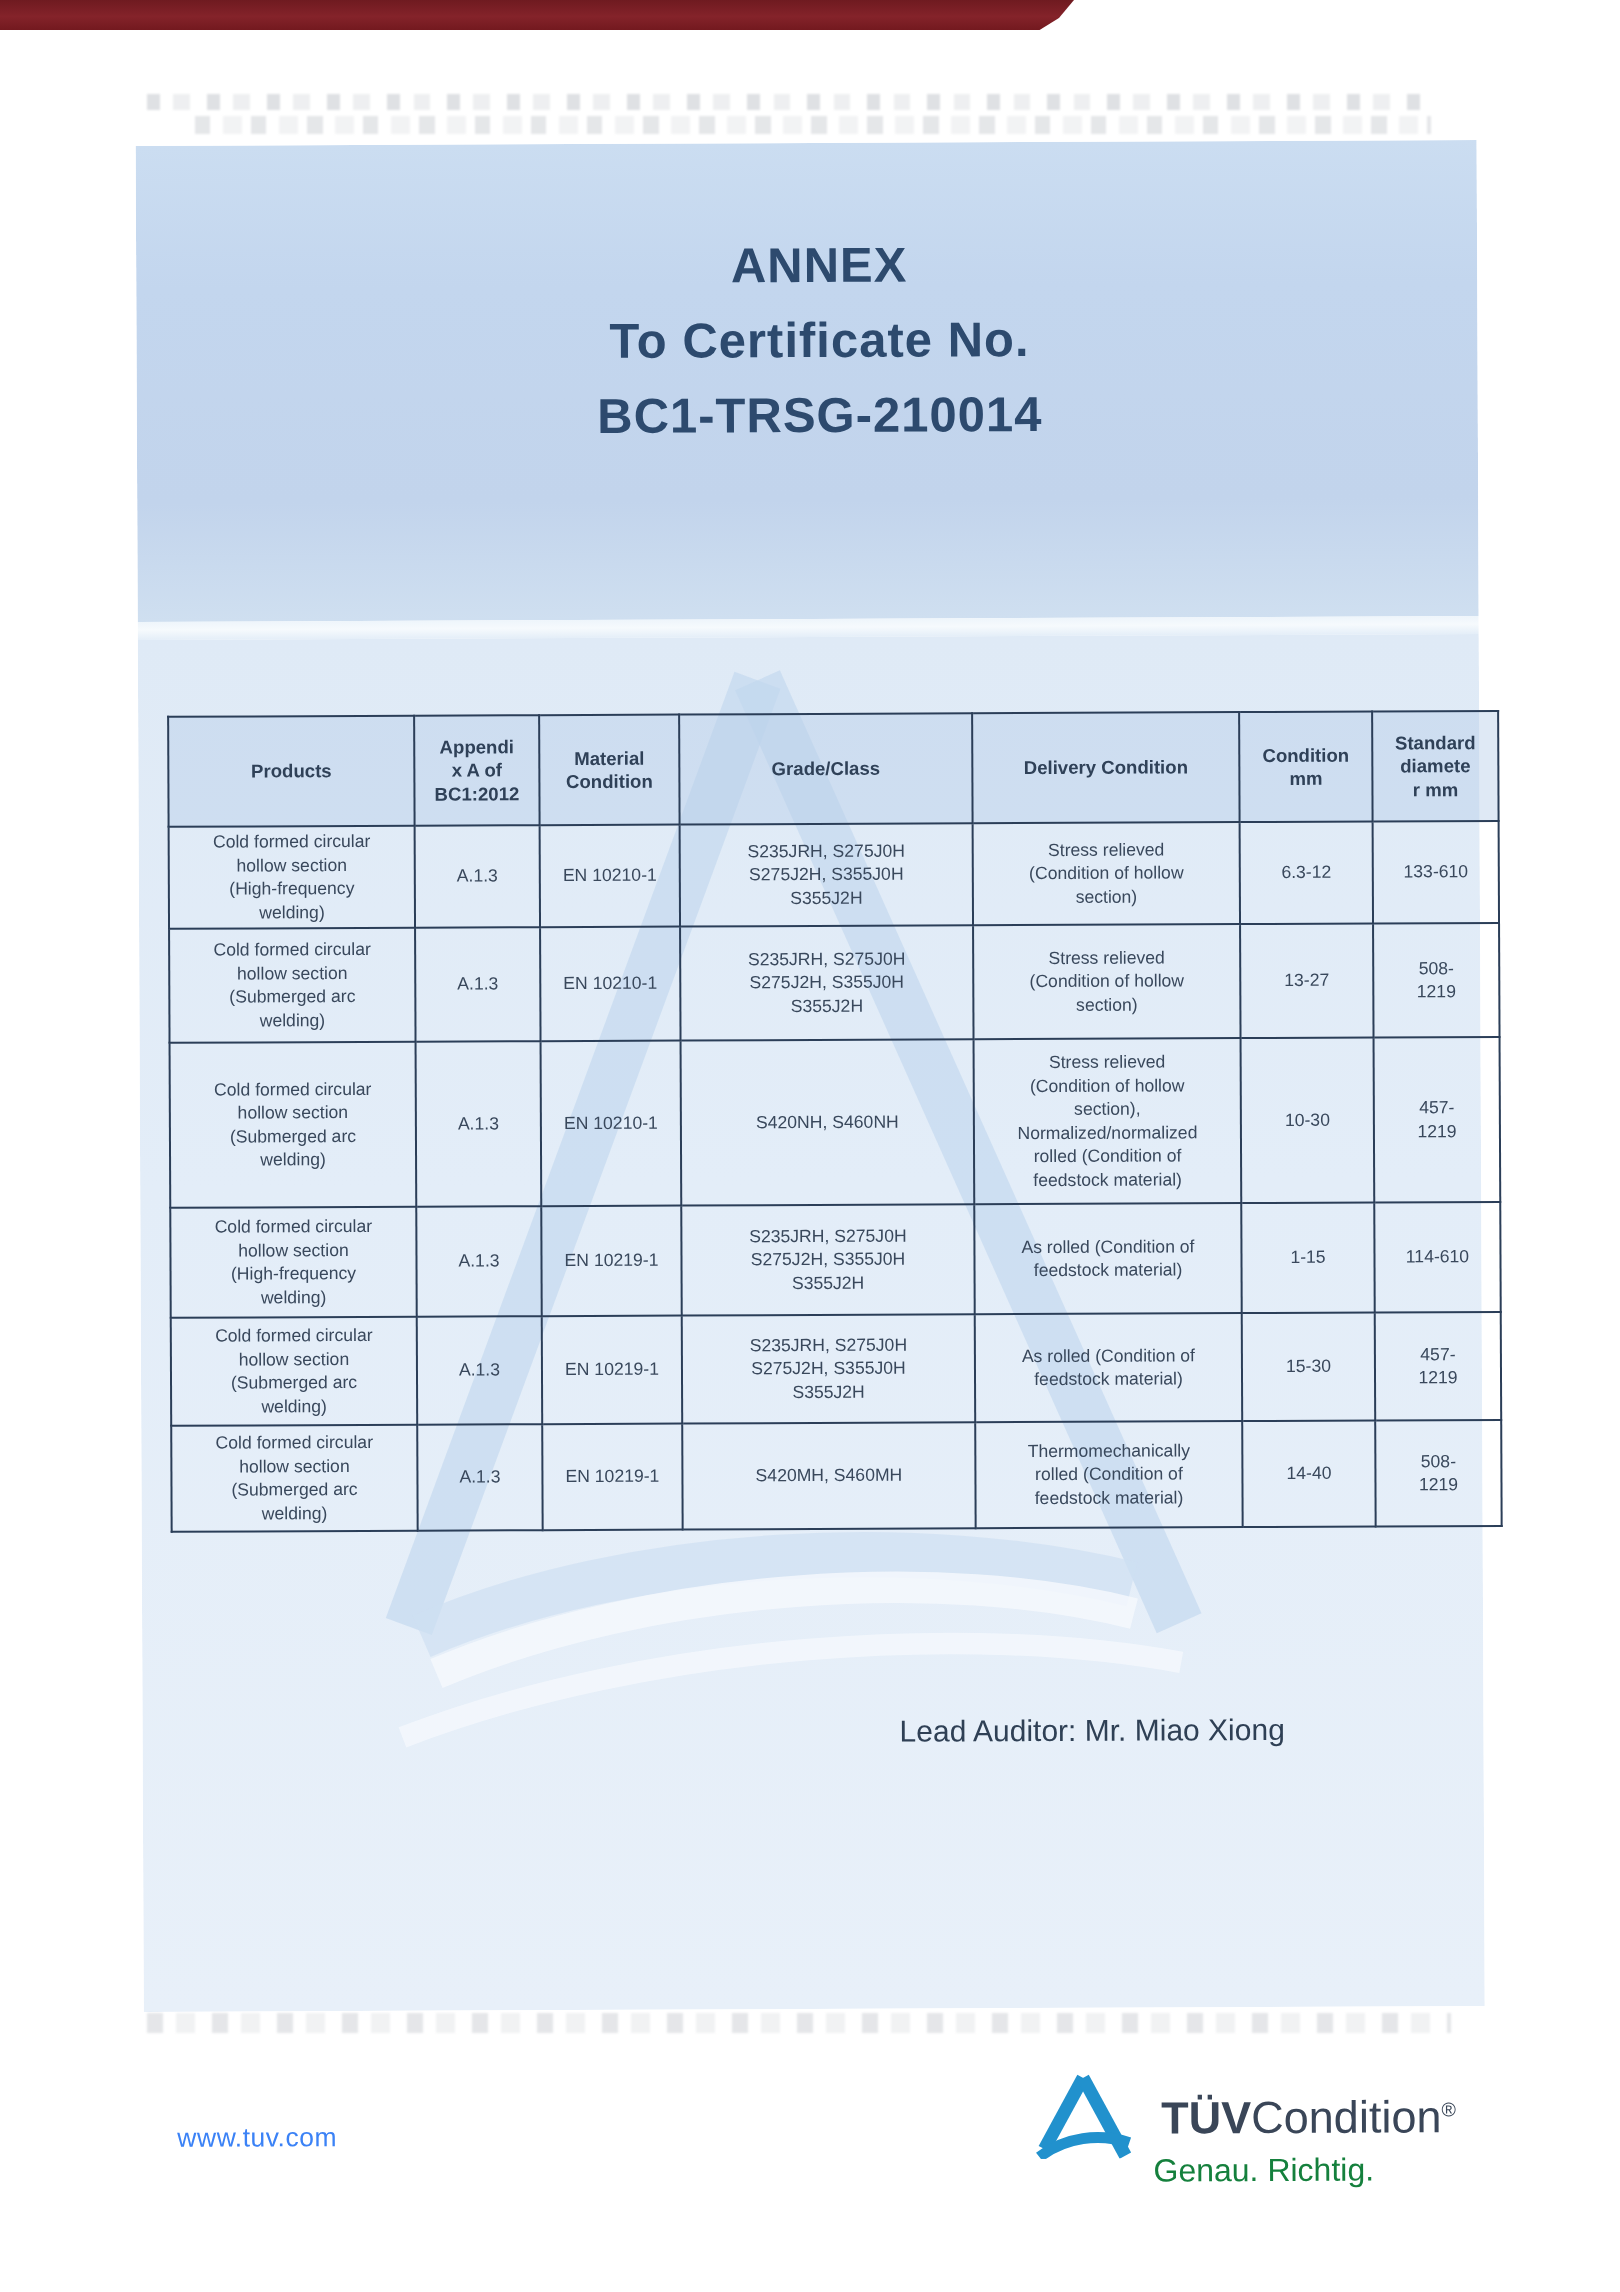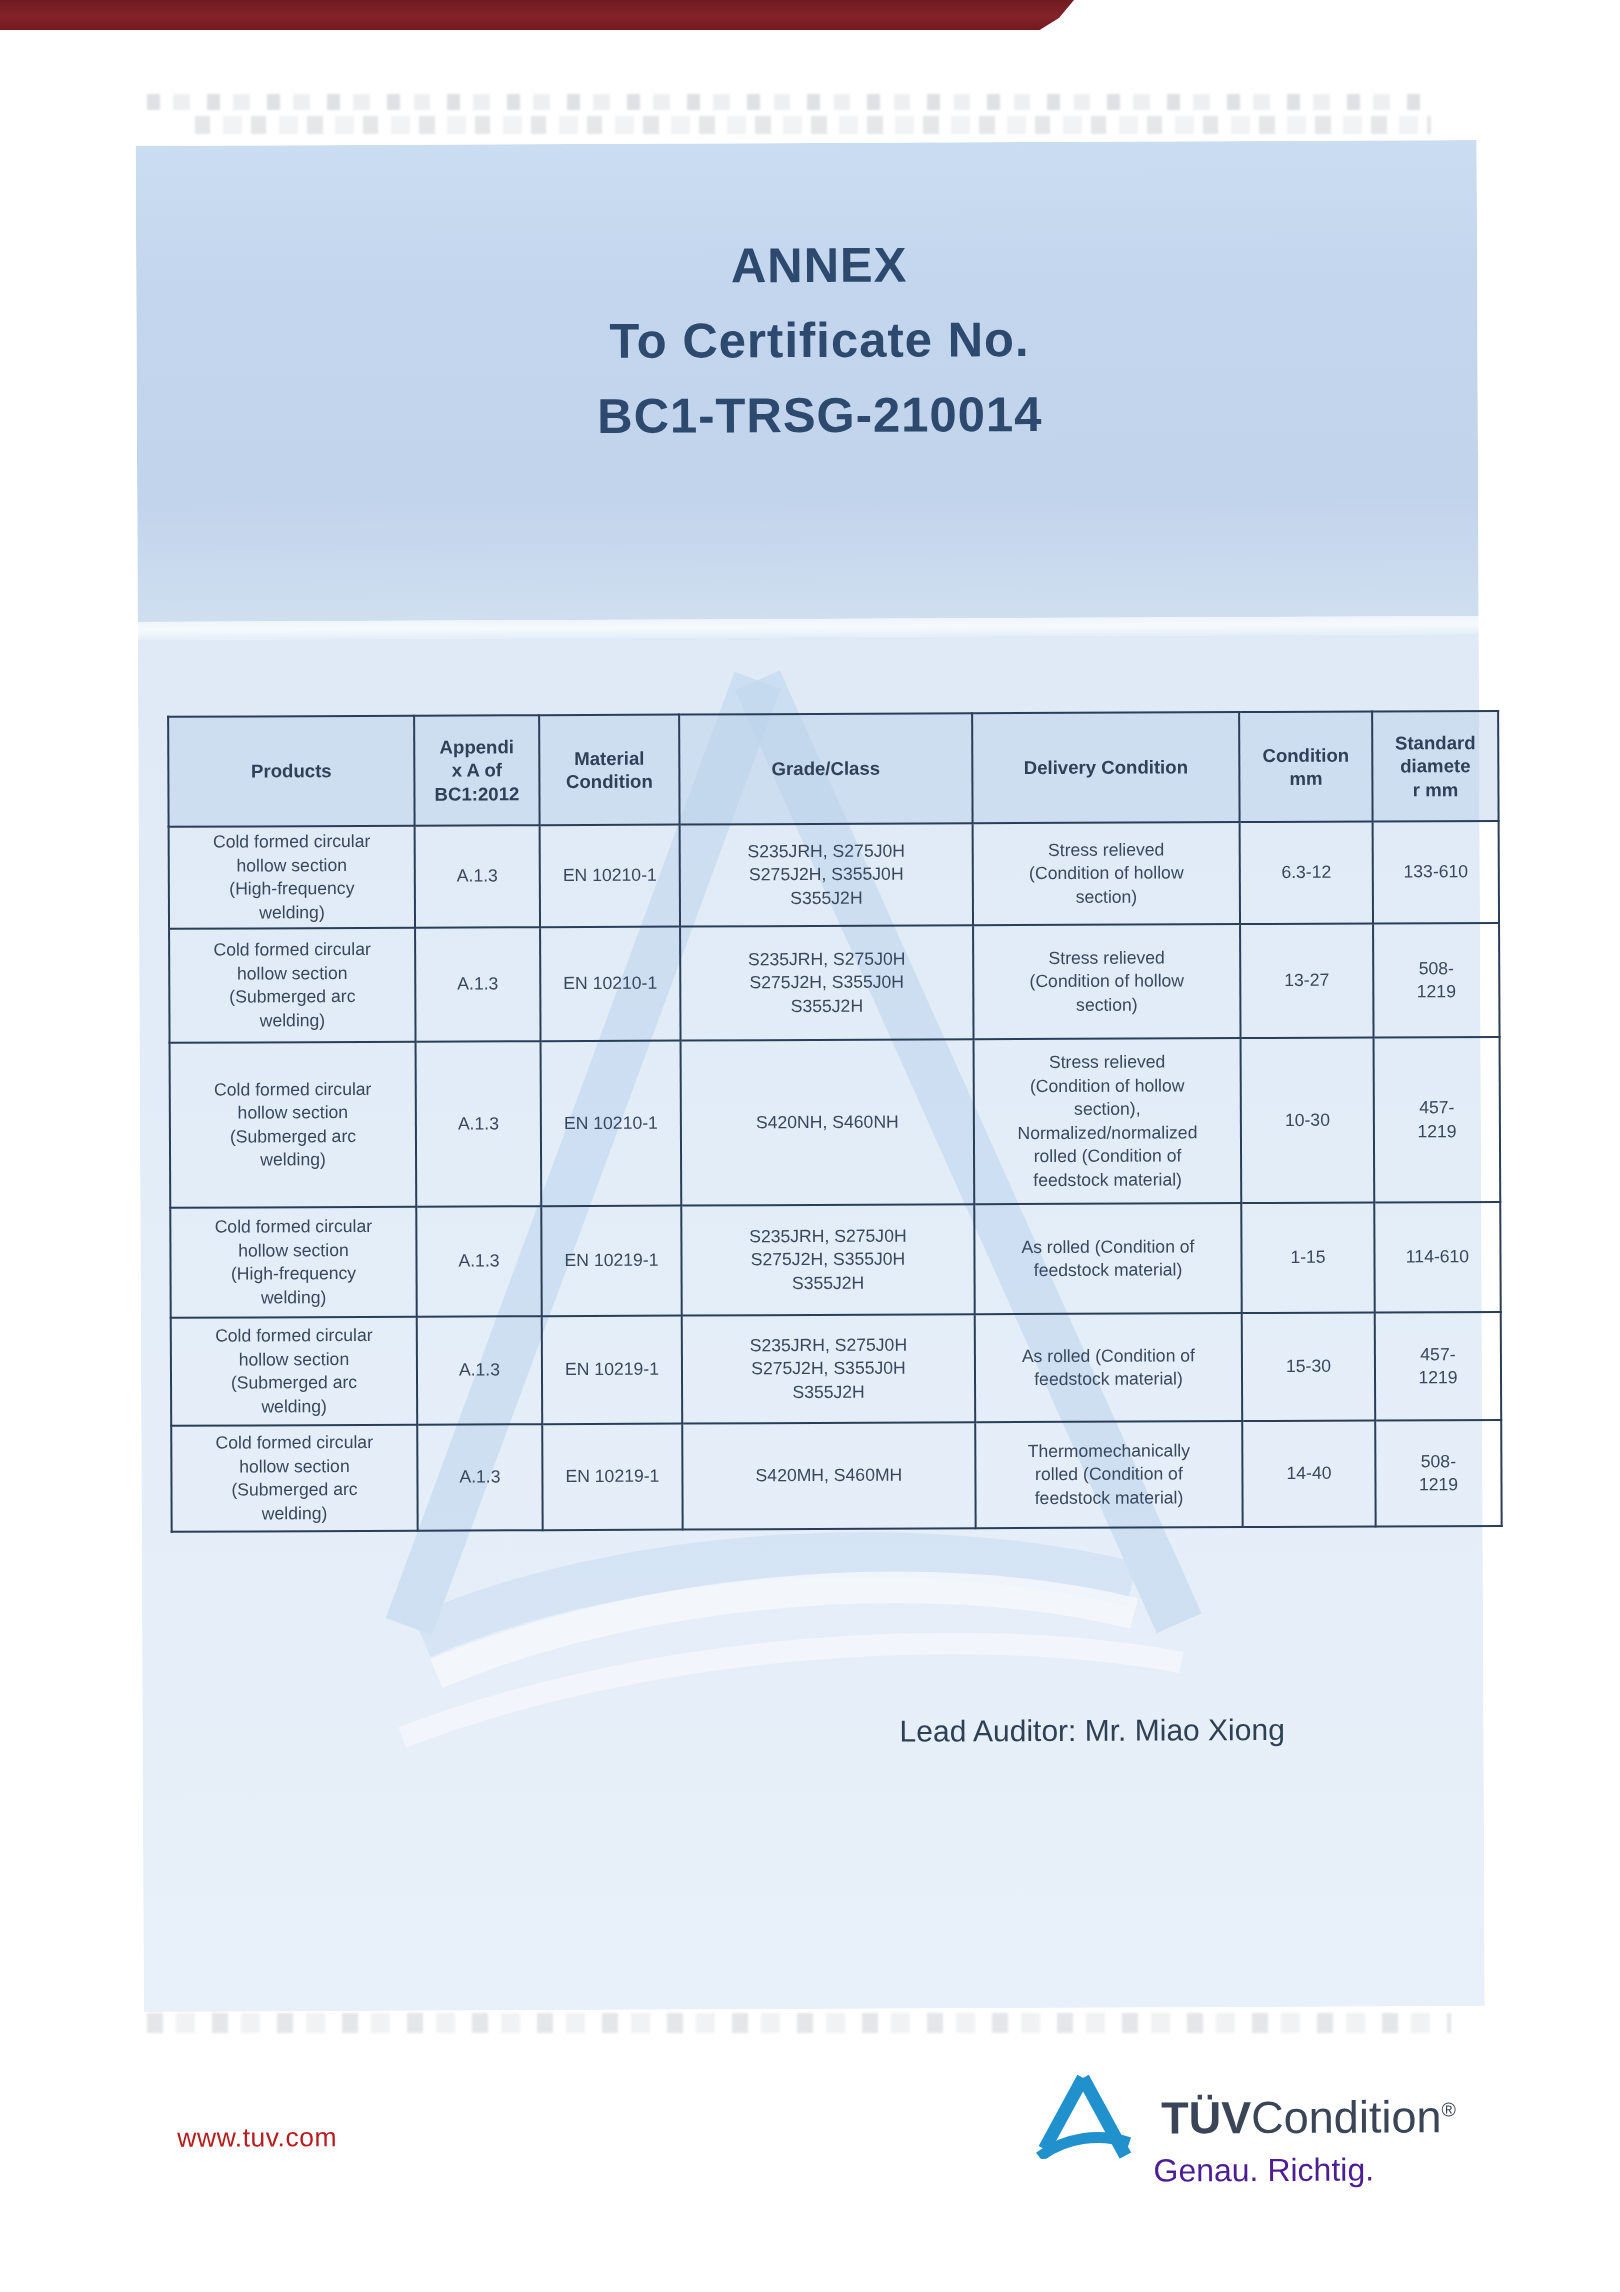--- a/index.html
+++ b/index.html
@@ -31,28 +31,28 @@
   table.cert th, table.cert td{
     border:2px solid #2b3e58;border-top-width:2.9px;border-bottom-width:2.9px;
     white-space:pre-line;text-align:center;vertical-align:middle;padding:2px 3.9px;}
   table.cert th{font-size:18.6px;line-height:23.5px;color:#2f4158;background:rgba(183,206,232,0.45);}
   table.cert td{font-size:17.6px;line-height:23.5px;background:transparent;}
   td.c-product{font-size:17px;line-height:21.6px;}
   td.c-grade, td.c-thickness, td.c-diameter{font-size:18.6px;}
 
   
   .lead-auditor{position:absolute;left:897px;top:1715px;font-size:30px;color:#2f4055;}
-  .website{position:absolute;left:173px;top:2120px;font-size:26.5px;color:#b91c1c;letter-spacing:0.5px;}
+  .website{position:absolute;left:173px;top:2120px;font-size:26.5px;color:#3b82f6;letter-spacing:0.5px;}
 
   
   .brand-triangle{position:absolute;left:1029px;top:2074px;}
   .brand-line{position:absolute;left:1141px;top:2094px;font-size:45px;color:#3a4658;white-space:nowrap;}
   .brand-tuv{font-weight:bold;margin-left:16px;}
   .brand-reg{font-size:19.6px;vertical-align:super;}
-  .brand-tagline{position:absolute;left:1149px;top:2154px;font-size:32px;color:#4c1d95;}
+  .brand-tagline{position:absolute;left:1149px;top:2154px;font-size:32px;color:#15803d;}
 
   
   .red-stripe{position:absolute;left:0;top:0;width:1074px;height:30px;
     background:linear-gradient(180deg,#6f1a20 0%,#84232a 55%,#73191f 100%);
     clip-path:polygon(0 0,100% 0,98.6% 60%,96.8% 100%,0 100%);z-index:9;}
   .noise{position:absolute;filter:blur(1px);z-index:3;}
   .noise-a{left:147px;top:94px;width:1284px;height:15.7px;
     background:repeating-linear-gradient(90deg,rgba(95,105,120,.20) 0 12.7px,rgba(95,105,120,0) 12.7px 26.5px,rgba(95,105,120,.10) 26.5px 43px,rgba(95,105,120,0) 43px 60px);}
   .noise-b{left:186px;top:116px;width:1245px;height:17.6px;
     background:repeating-linear-gradient(90deg,rgba(95,105,120,0) 0 8.8px,rgba(95,105,120,.16) 8.8px 24.5px,rgba(95,105,120,0) 24.5px 37px,rgba(95,105,120,.08) 37px 56px);}

